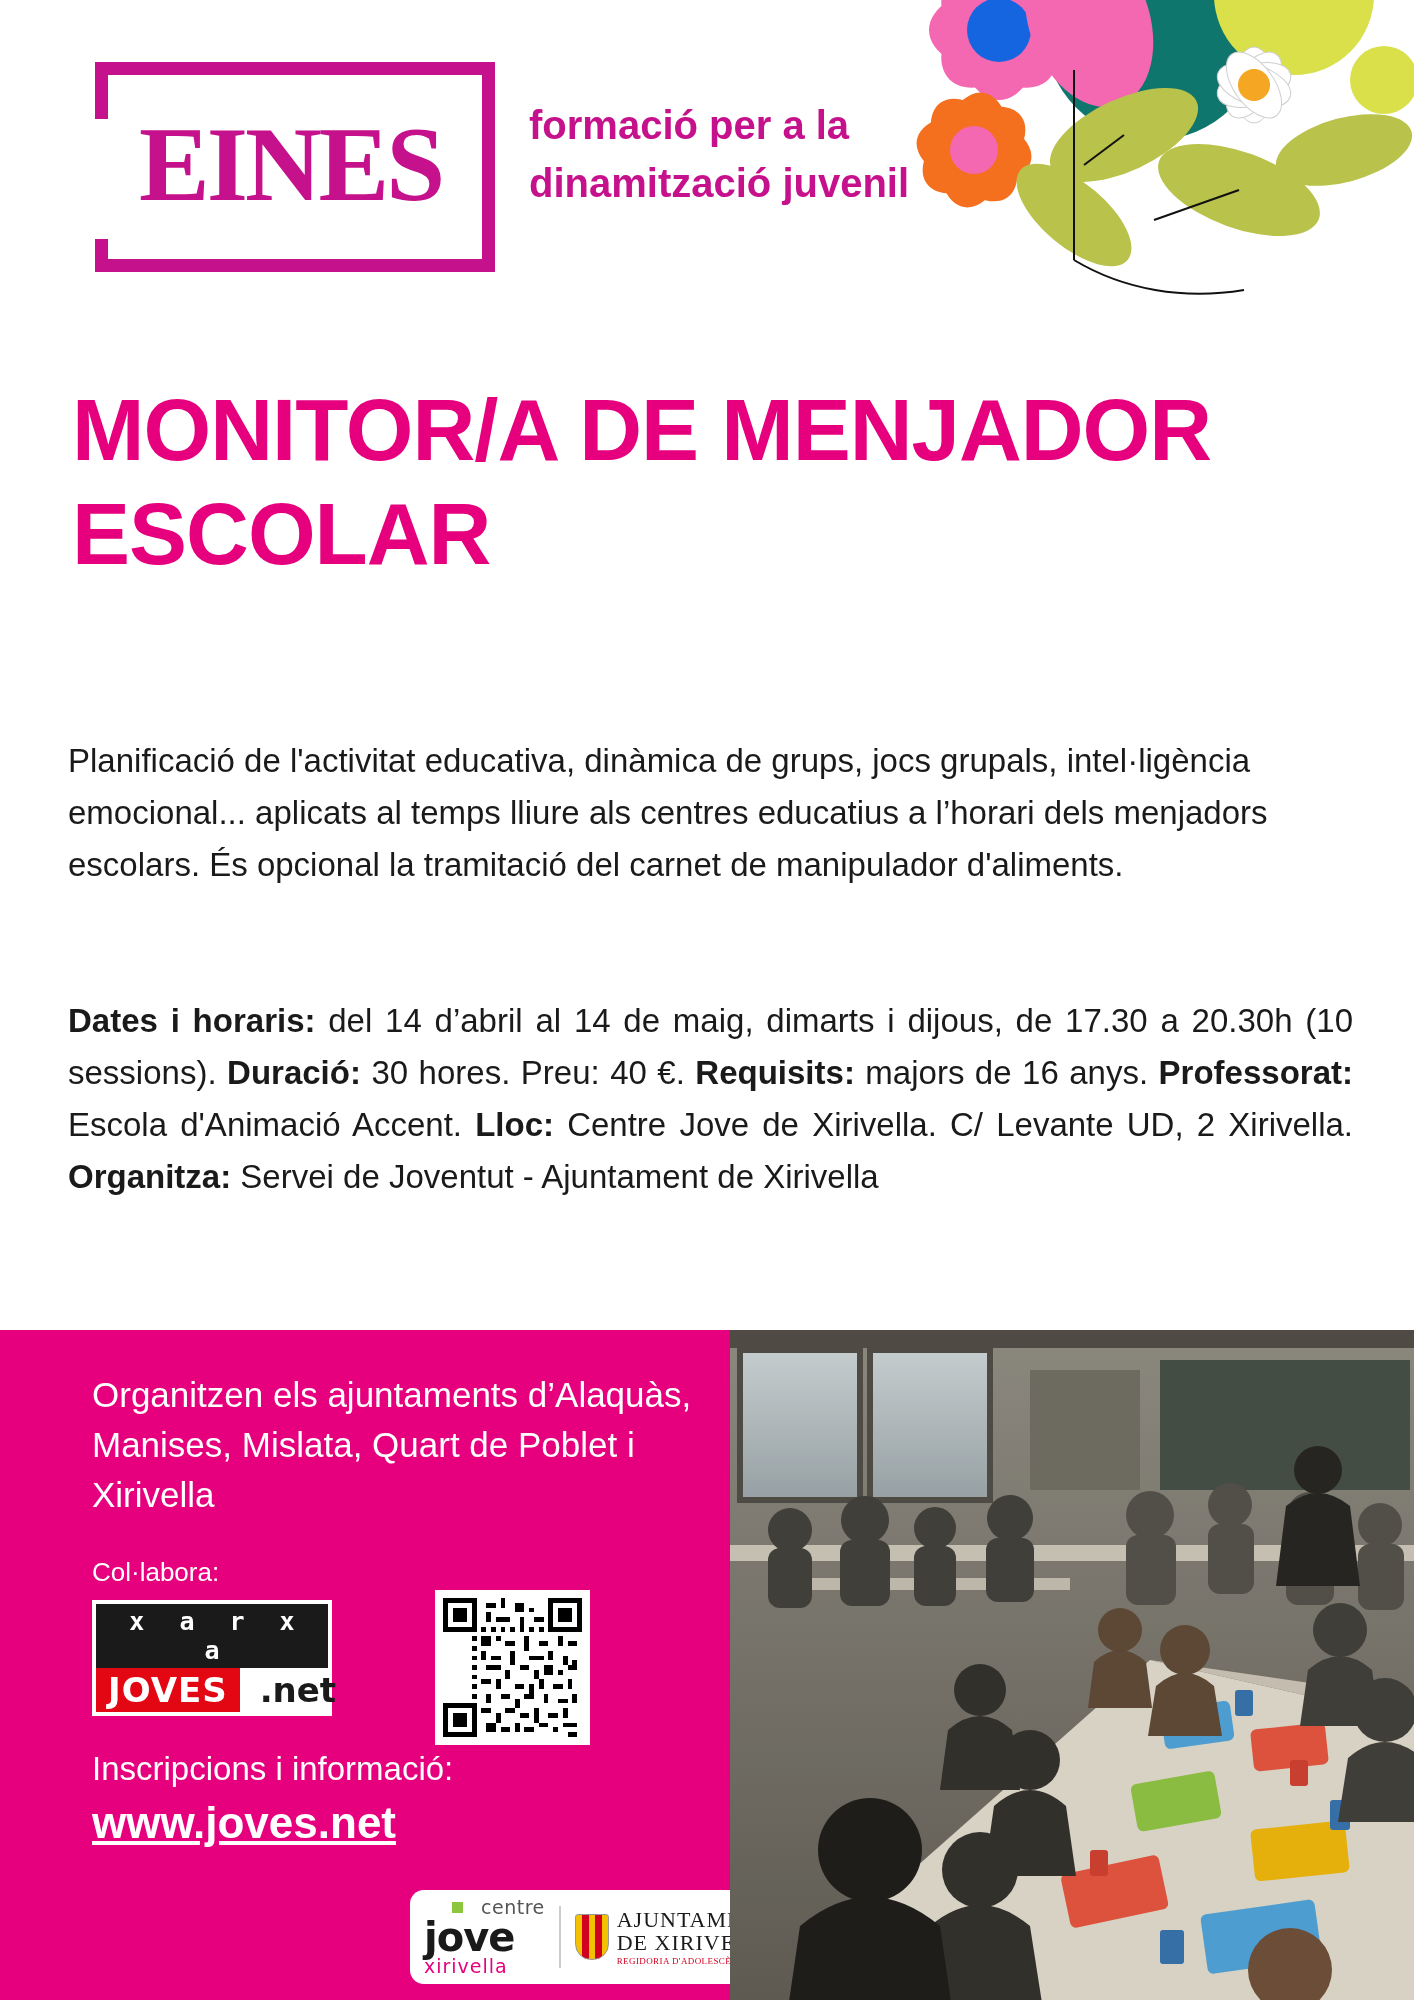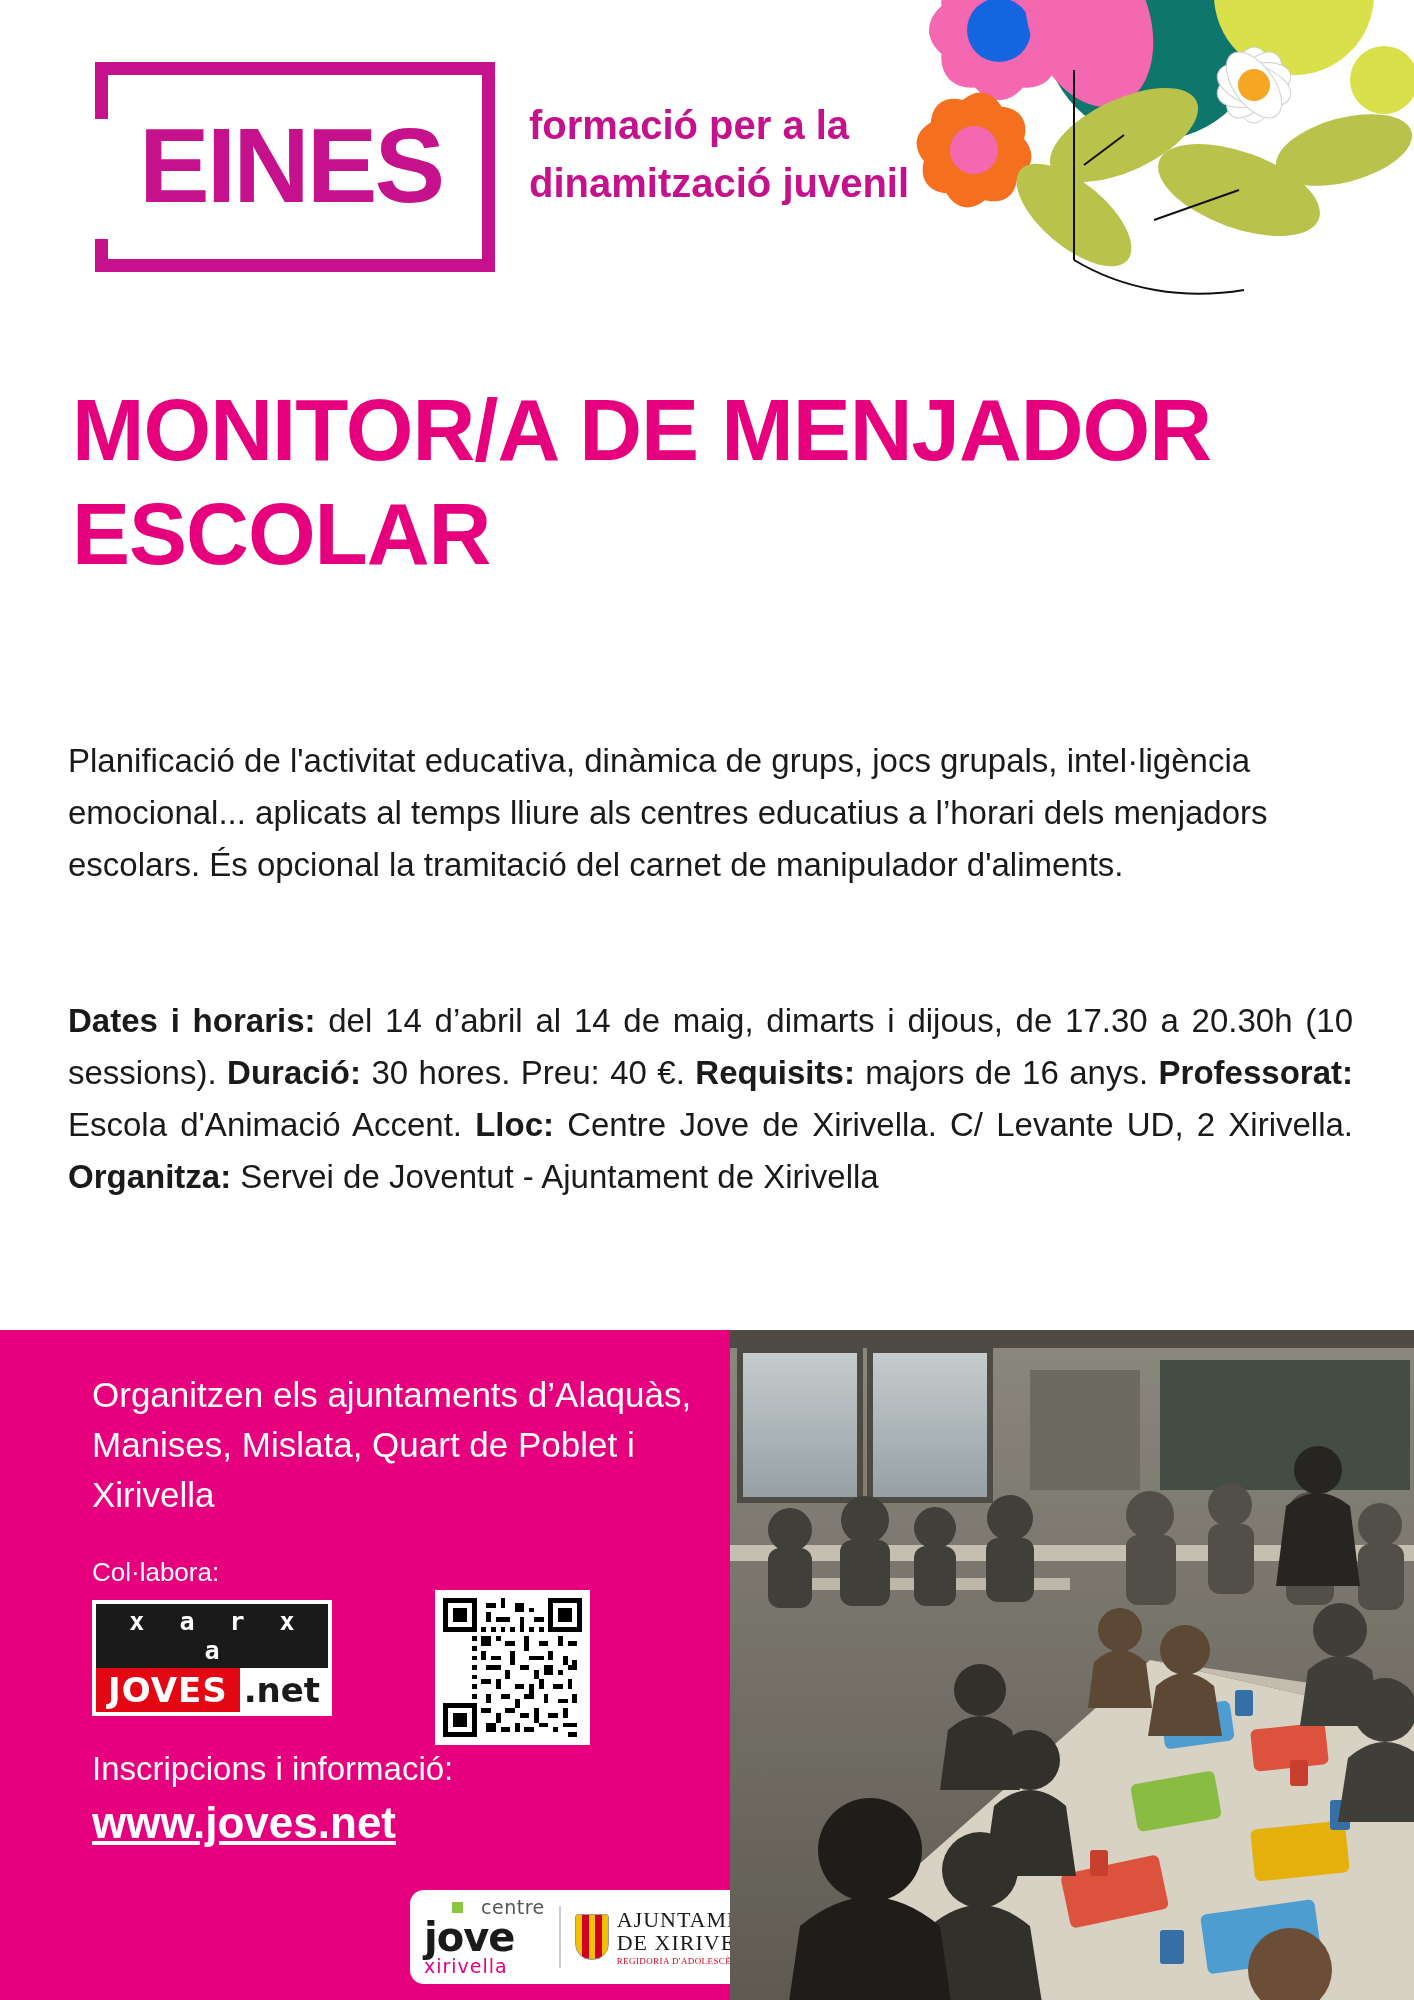--- a/index.html
+++ b/index.html
@@ -58,21 +58,21 @@
   }
   .eines-text {
     position: absolute;
     left: 44px;
     top: 44px;
     font-size: 106px;
     line-height: 118px;
     font-weight: bold;
     letter-spacing: -3px;
     color: #c6118c;
-    font-family: Liberation Sans, sans-serif;
+    font-family: Liberation Serif, serif;
   }
   .logo-tag {
     margin-top: 34px;
     font-size: 40px;
     line-height: 58px;
     font-weight: bold;
     color: #c6118c;
     max-width: 400px;
   }
 
@@ -167,21 +167,21 @@
     font-size: 34px;
     font-weight: bold;
     padding: 2px 12px;
     letter-spacing: 1px;
     font-family: "DejaVu Sans", sans-serif;
   }
   .xarxa-net {
     color: #1a1a1a;
     font-size: 34px;
     font-weight: bold;
-    padding-left: 4px;
+    padding-left: 20px;
     font-family: "DejaVu Sans", sans-serif;
   }
 
   
   .qr {
     position: absolute;
     left: 435px;
     top: 1590px;
     width: 155px;
     height: 155px;

